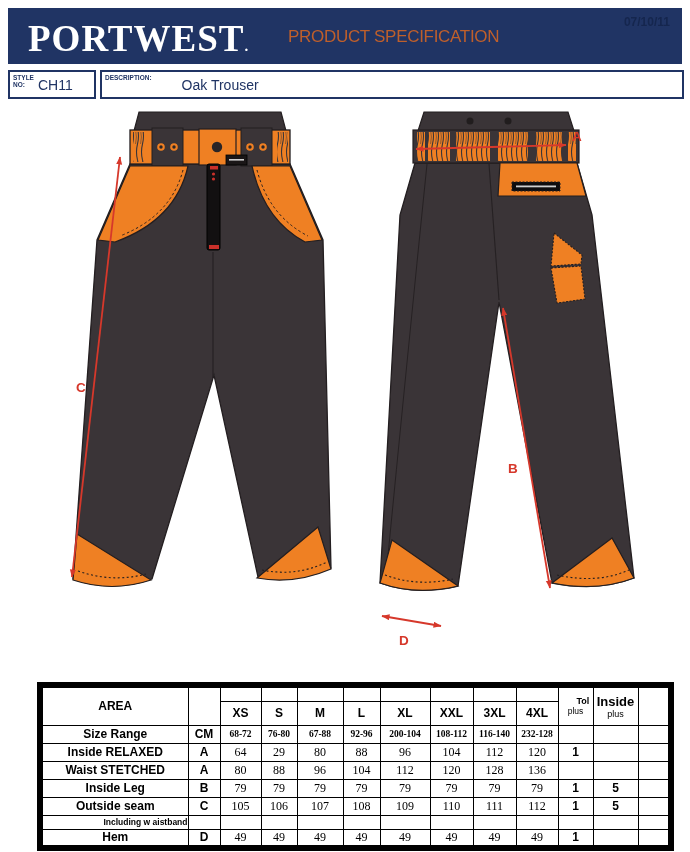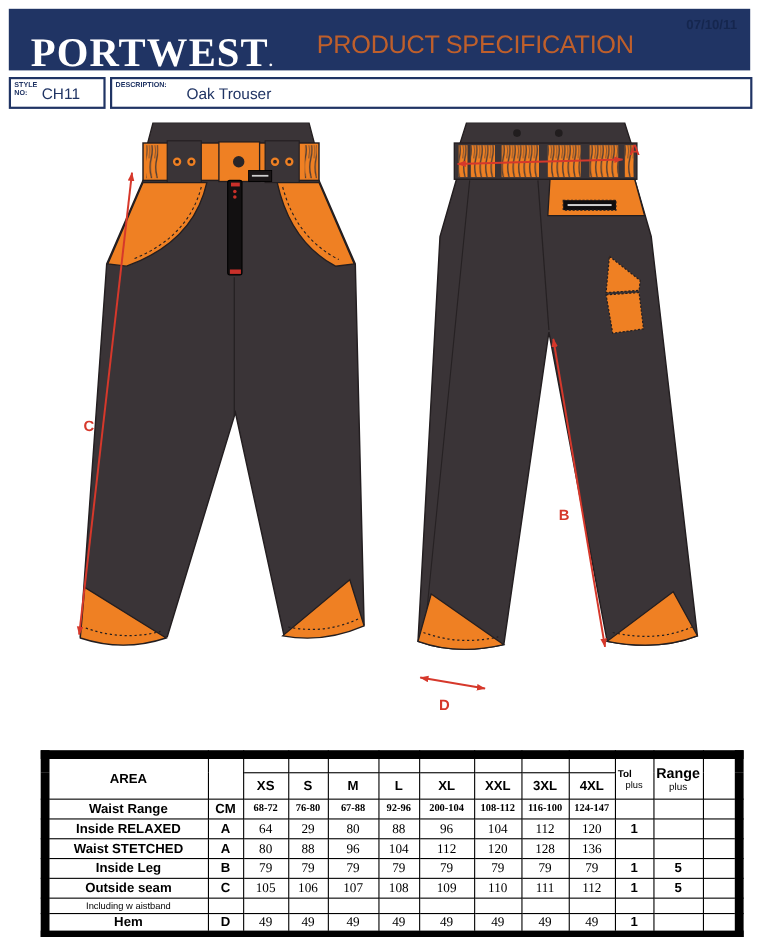--- a/index.html
+++ b/index.html
@@ -1,66 +1,66 @@
 <!DOCTYPE html>
 <html><head>
 <meta charset="utf-8">
 <style>
   html,body{margin:0;padding:0;background:#fff;}
   body{width:690px;height:852px;position:relative;font-family:"Liberation Sans",sans-serif;overflow:hidden;}
   .header-bar{position:absolute;left:8px;top:8px;width:674px;height:56px;background:#203464;}
-  .brand{position:absolute;left:20px;top:19px;color:#ffffff;font-family:"Liberation Serif",serif;
+  .brand{position:absolute;left:20px;top:9px;color:#ffffff;font-family:"Liberation Serif",serif;
          font-weight:bold;font-size:37px;letter-spacing:1px;}
   .brand .mark{font-size:15px;}
-  .spec-title{position:absolute;left:280px;top:19px;color:#bf5f2b;font-size:23px;letter-spacing:-0.3px;}
+  .spec-title{position:absolute;left:280px;top:19px;color:#bf5f2b;font-size:17px;letter-spacing:-0.3px;}
   .date{position:absolute;right:12px;top:7px;color:#15264e;font-size:12px;font-weight:bold;}
   .style-box{position:absolute;left:8px;top:70px;width:84px;height:25px;border:2px solid #203464;
              display:flex;align-items:center;}
   .desc-box{position:absolute;left:100px;top:70px;width:580px;height:25px;border:2px solid #203464;
             display:flex;align-items:center;}
   .tiny-label{font-size:6.5px;color:#203464;font-weight:bold;line-height:7px;padding:0 4px 0 3px;white-space:pre-line;align-self:flex-start;padding-top:2px;}
   .box-value{font-size:14px;color:#203464;text-align:center;}
   .diagram{position:absolute;left:0;top:100px;}
 
   table.spec{position:absolute;left:37px;top:682px;border-collapse:collapse;table-layout:fixed;
-             width:631px;border:8px solid #000000;}
+             width:631px;border:6px solid #000000;}
   table.spec td{border:1.5px solid #000;padding:0;vertical-align:middle;text-align:center;
                 font-size:12px;color:#000;overflow:hidden;white-space:nowrap;}
   tr.h1{height:16px;} tr.h2{height:24px;} tr.r{height:18px;} tr.rs{height:14px;}
   td.area{text-align:left;vertical-align:top;font-weight:bold;font-size:13.5px;padding:1px 0 0 4px;}
   td.sz{font-weight:bold;font-size:13px;}
   td.lab{text-align:left;font-weight:bold;font-size:11px;padding-left:3px;}
-  td.lab.small{font-weight:normal;font-size:8.5px;}
+  td.lab.small{font-weight:bold;font-size:8.5px;text-align:right;}
   td.unit{font-weight:bold;font-size:11px;}
   td.val{font-size:12px;font-family:Liberation Serif, serif;}
   td.val.sr{font-weight:bold;font-size:9.5px;}
   td.tolv{font-weight:bold;font-size:10px;}
   td.talv{font-weight:bold;font-size:11px;}
-  .tolt{font-weight:bold;font-size:9px;text-align:left;padding-left:2px;}
+  .tolt{font-weight:bold;font-size:9px;text-align:left;padding-left:18px;}
   .tolp{font-size:8.5px;}
   .talt{font-weight:bold;font-size:13px;}
   .talp{font-size:9px;}
 </style>
 </head>
 <body>
 
 <div class="header-bar">
   <div class="brand"><span>PORTWEST</span><span class="mark">.</span></div>
   <div class="spec-title">PRODUCT SPECIFICATION</div>
   <div class="date">07/10/11</div>
 </div>
 
 <div class="style-box">
   <div class="tiny-label">STYLE
 NO:</div>
   <div class="box-value">CH11</div>
 </div>
 <div class="desc-box">
   <div class="tiny-label">DESCRIPTION:</div>
-  <div class="box-value" style="margin-left:14px">Oak Trouser</div>
+  <div class="box-value" style="margin-left:26px">Oak Trouser</div>
 </div>
 
 <svg class="diagram" width="690" height="560" viewBox="0 100 690 560">
   <defs>
     <marker id="ah" markerWidth="9" markerHeight="7" refX="7.5" refY="3" orient="auto-start-reverse" markerUnits="userSpaceOnUse">
       <path d="M0 0 L8 3 L0 6 Z" fill="#d6382b"></path>
     </marker>
     <pattern id="hatch" width="5" height="32" patternUnits="userSpaceOnUse">
       <path d="M2.5 0 q2 8 0 16 q-2 8 0 16" stroke="#3a3437" stroke-width="1.1" fill="none"></path>
       <path d="M0.6 2 q1.5 7 0 14" stroke="#3a3437" stroke-width="0.8" fill="none" opacity="0.7"></path>
@@ -223,46 +223,46 @@
         <td></td>
     <td></td>
         <td></td>
     <td></td>
         <td></td>
     <td rowspan="2">
       <div class="tolt">Tol</div>
       <div class="tolp">plus</div>
     </td>
     <td rowspan="2">
-      <div class="talt">Range</div>
+      <div class="talt">Inside</div>
       <div class="talp">plus</div>
     </td>
     <td rowspan="2"></td>
   </tr>
   <tr class="h2">
     <td class="sz">XS</td>
     <td class="sz">S</td>
     <td class="sz">M</td>
     <td class="sz">L</td>
     <td class="sz">XL</td>
     <td class="sz">XXL</td>
     <td class="sz">3XL</td>
     <td class="sz">4XL</td>
   </tr>
   <tr class="r">
-    <td class="lab">Waist Range</td>
+    <td class="lab">Size Range</td>
     <td class="unit">CM</td>
     <td class="val sr">68-72</td>
     <td class="val sr">76-80</td>
     <td class="val sr">67-88</td>
     <td class="val sr">92-96</td>
     <td class="val sr">200-104</td>
     <td class="val sr">108-112</td>
-    <td class="val sr">116-100</td>
-    <td class="val sr">124-147</td>
+    <td class="val sr">116-140</td>
+    <td class="val sr">232-128</td>
     <td class="tolv"></td>
     <td class="talv"></td>
     <td></td>
   </tr>
   <tr class="r">
     <td class="lab">Inside RELAXED</td>
     <td class="unit">A</td>
     <td class="val">64</td>
     <td class="val">29</td>
     <td class="val">80</td>

